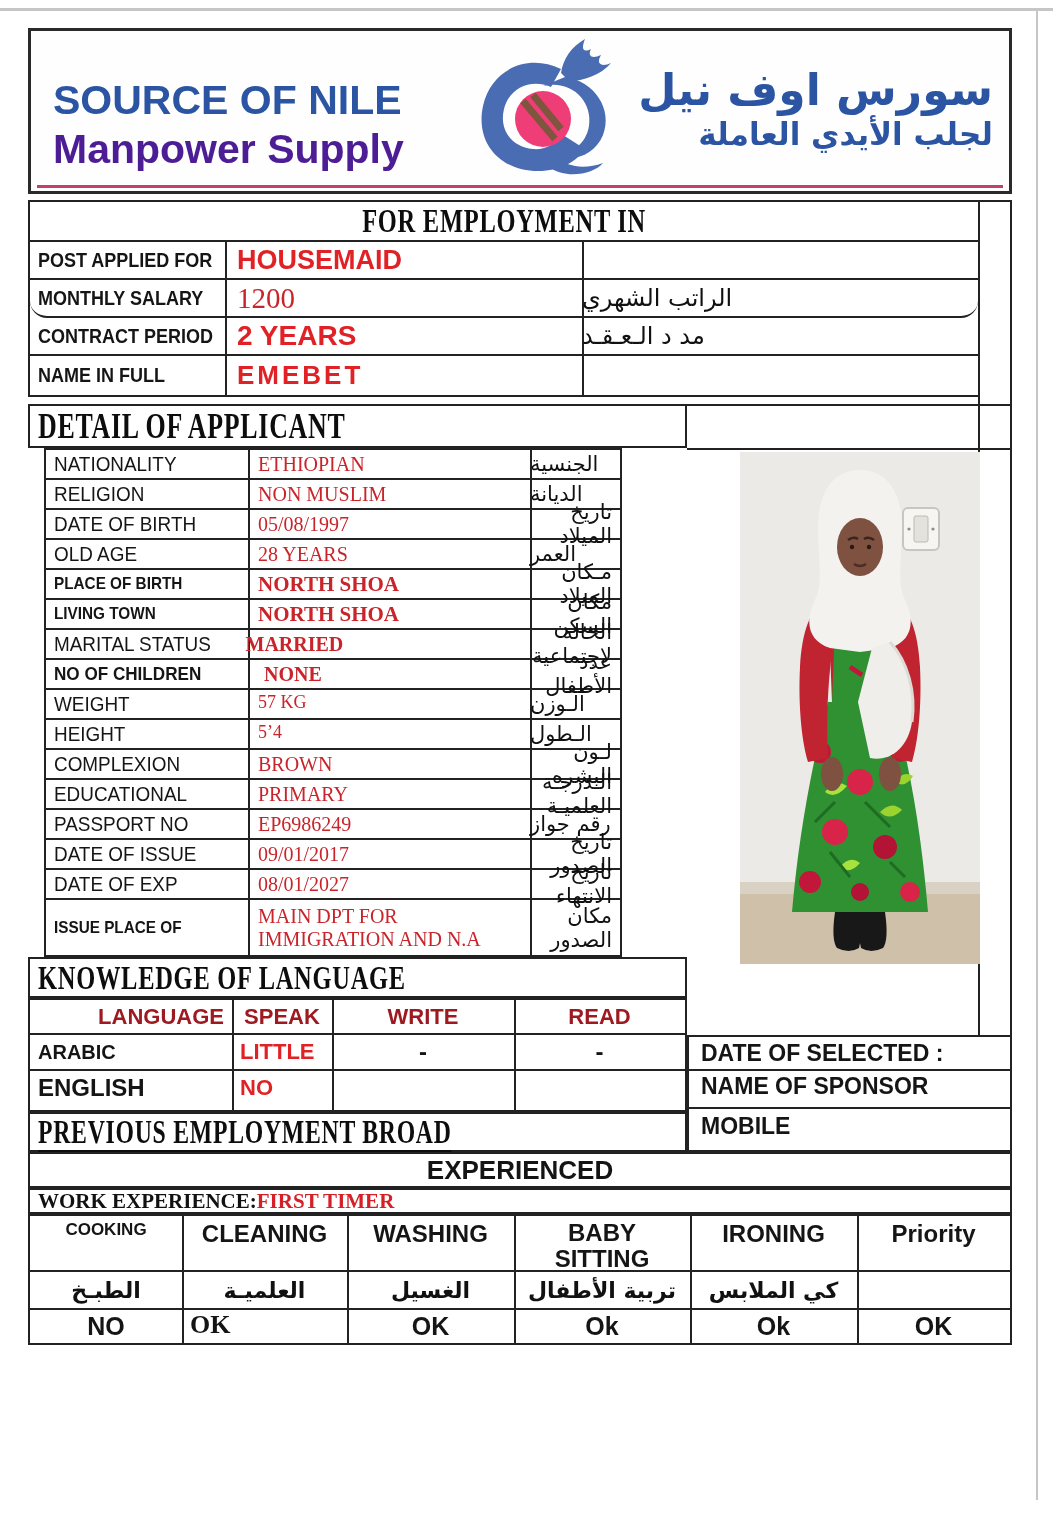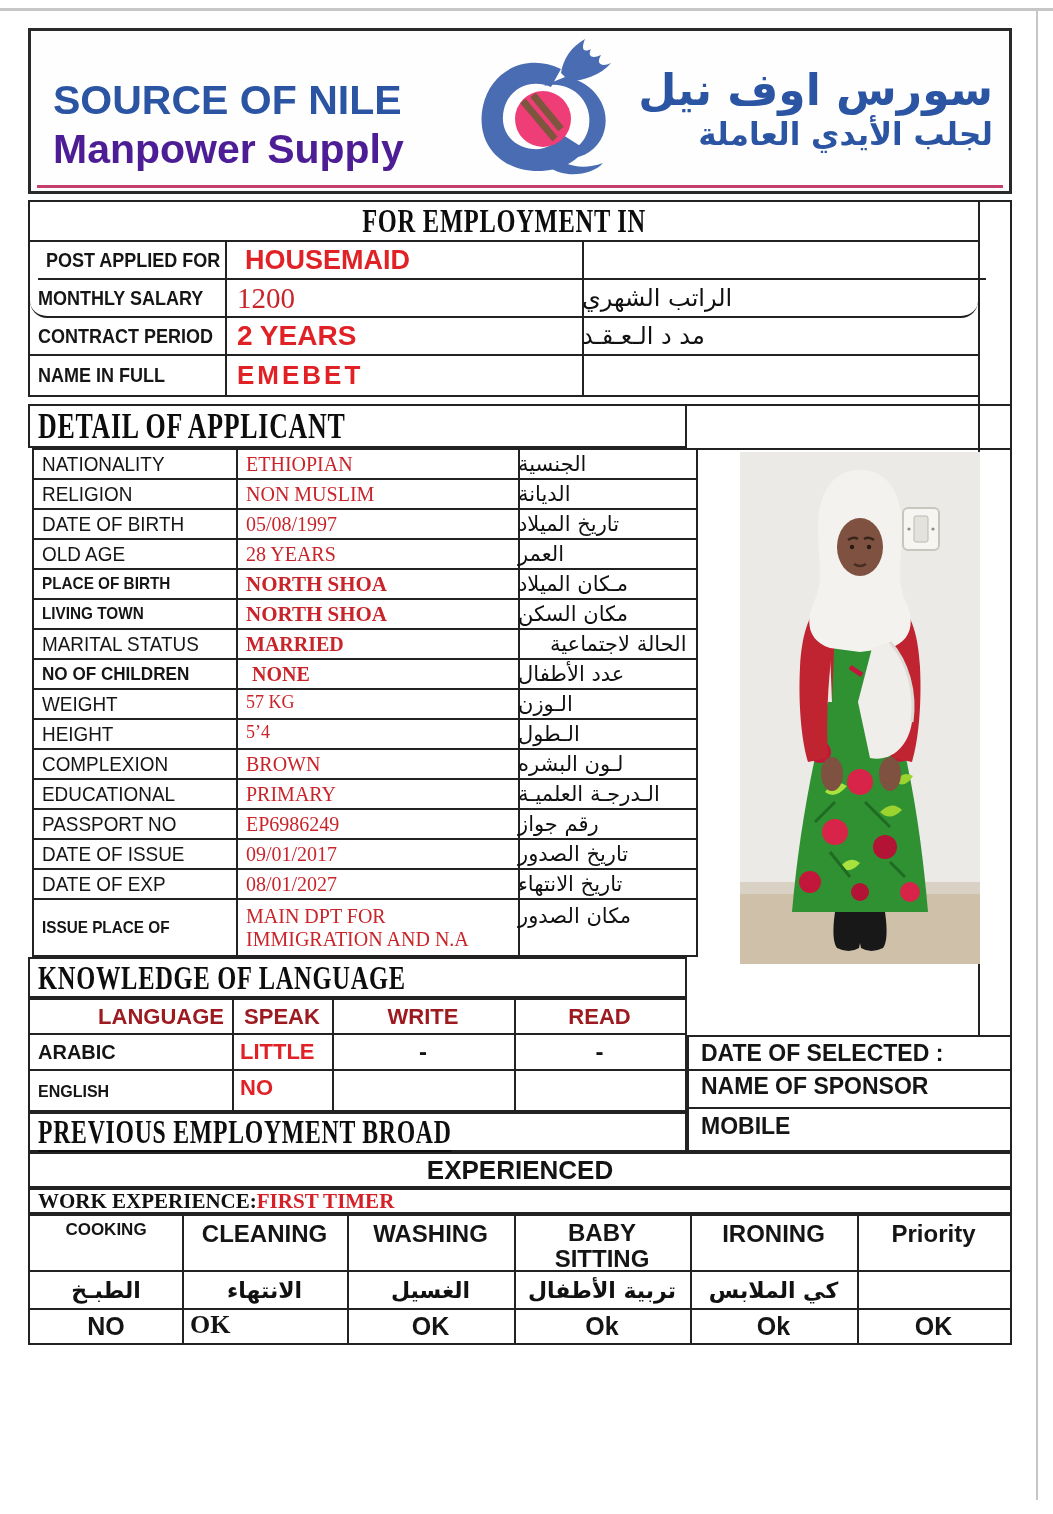--- a/index.html
+++ b/index.html
@@ -70,21 +70,21 @@
   </div>
 
   <div class="abs box" style="left:28px;top:200px;width:952px;height:197px;">
     <div class="abs bb headline hl-center" style="left:0;top:0;width:100%;height:40px;text-align:center;font-size:34px;line-height:38px;">
       <span class="hl-inner">FOR EMPLOYMENT IN</span>
     </div>
 
     <div class="line-v" style="left:195px;top:40px;height:153px;"></div>
     <div class="line-v" style="left:552px;top:40px;height:153px;"></div>
 
-    <div class="abs flexrow bb" style="left:8px;top:40px;width:100%;height:38px;">
+    <div class="abs flexrow bb" style="left:0;top:40px;width:100%;height:38px;">
       <div class="cell lbl" style="width:195px;padding-left:8px;font-size:20px;">
           <span class="lbl-inner">POST APPLIED FOR</span>
         </div>
       <div class="cell v-sans" style="width:357px;padding-left:12px;font-size:27px;">HOUSEMAID</div>
     </div>
     <div class="abs flexrow bb" style="left:0;top:78px;width:100%;height:38px;border-radius:17px;">
       <div class="cell lbl" style="width:195px;padding-left:8px;font-size:20px;">
           <span class="lbl-inner">MONTHLY SALARY</span>
         </div>
       <div class="cell v-serif" style="width:357px;padding-left:12px;font-size:29px;">1200</div>
@@ -109,21 +109,21 @@
   <div class="line-v" style="left:1010px;top:200px;height:1145px;"></div>
   <div class="line-h" style="left:980px;top:200px;width:32px;"></div>
   <div class="line-v" style="left:978px;top:200px;height:835px;"></div>
   <div class="line-h" style="left:28px;top:404px;width:984px;"></div>
 
   <div class="abs box headline" style="left:28px;top:404px;width:659px;height:44px;font-size:36px;line-height:40px;padding-left:8px;">
     <span class="hl-inner">DETAIL OF APPLICANT</span>
   </div>
   <div class="line-h" style="left:687px;top:448px;width:325px;"></div>
 
-  <div class="abs box" style="left:32px;top:448px;width:666px;height:509px;">
+  <div class="abs box" style="left:44px;top:448px;width:578px;height:509px;">
     <div class="line-v" style="left:202px;top:0;height:505px;"></div>
     <div class="line-v" style="left:484px;top:0;height:505px;"></div>
 
     <div class="abs flexrow bb" style="left:0;top:0;width:100%;height:30px;">
       <div class="cell lbl" style="width:202px;padding-left:8px;font-size:21px;font-weight:400;">
           <span class="lbl-inner">NATIONALITY</span>
         </div>
       <div class="cell v-serif" style="width:282px;padding-left:10px;font-size:20px;">ETHIOPIAN</div>
       <div class="cell ar tcell-right" style="flex:1;padding-right:8px;font-size:21px;text-align:right;">الجنسية</div>
     </div>
@@ -181,21 +181,21 @@
           <span class="lbl-inner">WEIGHT</span>
         </div>
       <div class="cell v-serif" style="width:282px;padding-left:10px;font-size:18px;align-items:flex-start;padding-top:2px;">57 KG</div>
       <div class="cell ar tcell-right" style="flex:1;padding-right:8px;font-size:21px;">الـوزن</div>
     </div>
     <div class="abs flexrow bb" style="left:0;top:270px;width:100%;height:30px;">
       <div class="cell lbl" style="width:202px;padding-left:8px;font-size:21px;font-weight:400;">
           <span class="lbl-inner">HEIGHT</span>
         </div>
       <div class="cell v-serif" style="width:282px;padding-left:10px;font-size:18px;align-items:flex-start;padding-top:2px;">5’4</div>
-      <div class="cell ar tcell-right" style="flex:1;padding-right:4px;font-size:21px;font-family:Liberation Serif, serif;">الـطول</div>
+      <div class="cell ar tcell-right" style="flex:1;padding-right:4px;font-size:21px;">الـطول</div>
     </div>
     <div class="abs flexrow bb" style="left:0;top:300px;width:100%;height:30px;">
       <div class="cell lbl" style="width:202px;padding-left:8px;font-size:21px;font-weight:400;">
           <span class="lbl-inner">COMPLEXION</span>
         </div>
       <div class="cell v-serif" style="width:282px;padding-left:10px;font-size:20px;">BROWN</div>
       <div class="cell ar tcell-right" style="flex:1;padding-right:8px;font-size:21px;">لـون البشره</div>
     </div>
     <div class="abs flexrow bb" style="left:0;top:330px;width:100%;height:30px;">
       <div class="cell lbl" style="width:202px;padding-left:8px;font-size:21px;font-weight:400;">
@@ -304,21 +304,21 @@
       <div class="cell maroon tcell-center" style="width:182px;font-size:22px;">WRITE</div>
       <div class="cell maroon tcell-center" style="flex:1;font-size:22px;">READ</div>
     </div>
     <div class="abs flexrow bb" style="left:0;top:35px;width:100%;height:36px;">
       <div class="cell lbl" style="width:202px;padding-left:8px;font-size:20px;">ARABIC</div>
       <div class="cell v-sans" style="width:100px;padding-left:8px;font-size:22px;">LITTLE</div>
       <div class="cell tcell-center" style="width:182px;font-size:24px;font-weight:bold;">-</div>
       <div class="cell tcell-center" style="flex:1;font-size:24px;font-weight:bold;">-</div>
     </div>
     <div class="abs flexrow" style="left:0;top:71px;width:100%;height:39px;">
-      <div class="cell lbl" style="width:202px;padding-left:8px;font-size:16px;align-items:flex-start;padding-top:12px;">ENGLISH</div>
+      <div class="cell lbl" style="width:202px;padding-left:8px;font-size:24px;align-items:flex-start;padding-top:3px;">ENGLISH</div>
       <div class="cell v-sans" style="width:100px;padding-left:8px;font-size:22px;align-items:flex-start;padding-top:4px;">NO</div>
       <div class="cell tcell-center" style="width:182px;"></div>
       <div class="cell tcell-center" style="flex:1;"></div>
     </div>
   </div>
 
   <div class="abs box" style="left:687px;top:1035px;width:325px;height:117px;">
     <div class="abs flexrow bb" style="left:0;top:0;width:100%;height:34px;">
       <div class="cell lbl" style="padding-left:12px;font-size:23px;">DATE OF SELECTED :</div>
     </div>
@@ -353,21 +353,21 @@
       <div class="cell lbl tcell-center" style="width:165px;font-size:24px;align-items:flex-start;padding-top:4px;">CLEANING</div>
       <div class="cell lbl tcell-center" style="width:167px;font-size:24px;align-items:flex-start;padding-top:4px;">WASHING</div>
       <div class="cell lbl tcell-center" style="width:176px;font-size:24px;align-items:flex-start;padding-top:4px;">
           <span style="display:inline-block;max-width:96px;line-height:1.1;text-align:center;white-space:normal;">BABY SITTING</span>
         </div>
       <div class="cell lbl tcell-center" style="width:167px;font-size:24px;align-items:flex-start;padding-top:4px;">IRONING</div>
       <div class="cell lbl tcell-center" style="flex:1;font-size:24px;align-items:flex-start;padding-top:4px;">Priority</div>
     </div>
     <div class="abs flexrow bb" style="left:0;top:56px;width:100%;height:38px;">
       <div class="cell ar tcell-center" style="width:152px;font-size:22px;font-weight:bold;">الطبـخ</div>
-      <div class="cell ar tcell-center" style="width:165px;font-size:22px;font-weight:bold;">الانتهاء</div>
+      <div class="cell ar tcell-center" style="width:165px;font-size:22px;font-weight:bold;">العلميـة</div>
       <div class="cell ar tcell-center" style="width:167px;font-size:22px;font-weight:bold;">الغسيل</div>
       <div class="cell ar tcell-center" style="width:176px;font-size:22px;font-weight:bold;">تربية الأطفال</div>
       <div class="cell ar tcell-center" style="width:167px;font-size:22px;font-weight:bold;">كي الملابس</div>
       <div class="cell ar tcell-center" style="flex:1;"></div>
     </div>
     <div class="abs flexrow" style="left:0;top:94px;width:100%;height:33px;">
       <div class="cell lbl tcell-center" style="width:152px;font-size:25px;">NO</div>
       <div class="cell v-serif tcell-left" style="width:165px;font-size:26px;padding-left:8px;color:#141414;font-weight:bold;align-items:flex-start;">OK</div>
       <div class="cell lbl tcell-center" style="width:167px;font-size:25px;">OK</div>
       <div class="cell lbl tcell-center" style="width:176px;font-size:25px;">Ok</div>

